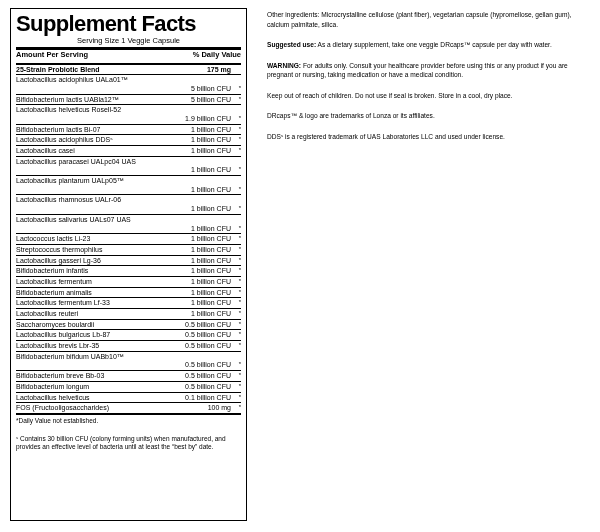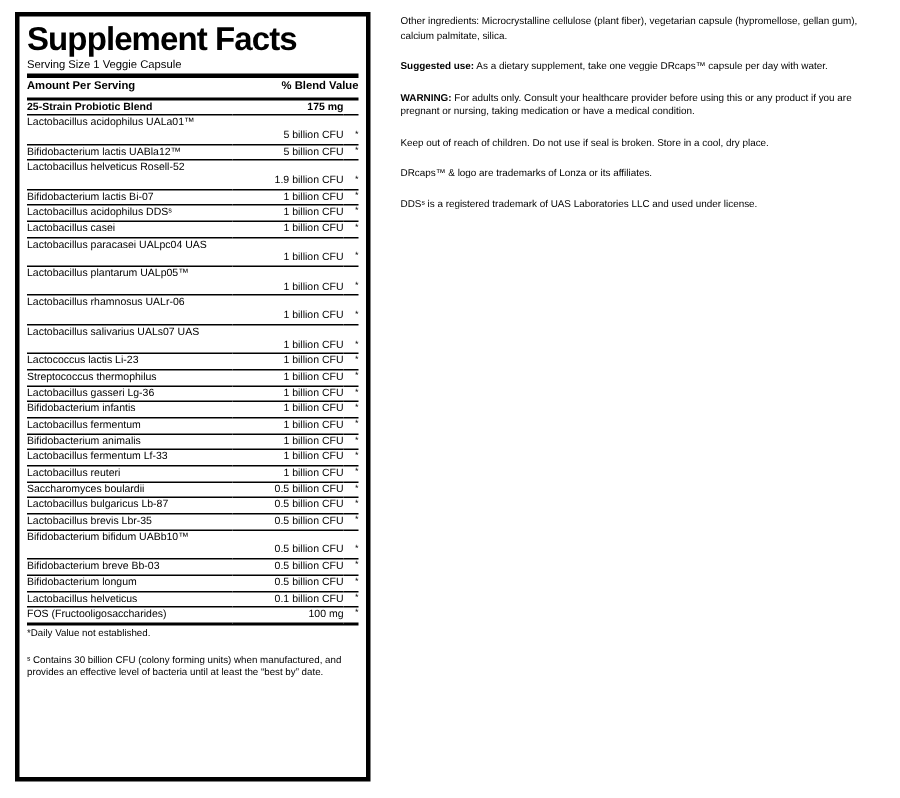--- a/index.html
+++ b/index.html
@@ -21,38 +21,39 @@
     width: 600px;
     height: 532px;
     box-sizing: border-box;
     padding: 8px 6px 6px 10px;
   }
 
   
   .sf-panel {
     width: 237px;
     box-sizing: border-box;
-    border: 3px solid #000000;
+    border: 1px solid #000000;
     padding: 4px 5px 4px 5px;
     font-size: 6.5px;
     line-height: 1.1;
     height: 513px;
     position: relative;
   }
   .sf-title {
     font-family: "Liberation Sans", sans-serif;
     font-weight: bold;
     font-size: 22px;
     letter-spacing: -0.6px;
     line-height: 1;
     margin: 0 0 2px 0;
   }
   .sf-serving {
     font-size: 7.5px;
     margin: 0 0 2px 0;
+    text-align: center;
   }
   .rule-thick {
     border-bottom: 3px solid #000;
     margin: 2px 0 0 0;
   }
   .rule-med {
     border-bottom: 2px solid #000;
     margin: 0;
   }
   .rule-thin {
@@ -129,21 +130,21 @@
 <body>
 
 <div class="page">
 
   <div class="sf-panel">
     <div class="sf-title">Supplement Facts</div>
     <div class="sf-serving">Serving Size 1 Veggie Capsule</div>
     <div class="rule-thick"></div>
     <div class="hdr-row">
       <span>Amount Per Serving</span>
-      <span>% Blend Value</span>
+      <span>% Daily Value</span>
     </div>
     <div class="rule-med"></div>
 
     <table class="sf-table">
       <tbody id="sf-body">
           <tr>
             <td class="nm bold">25-Strain Probiotic Blend</td>
             <td class="amt bold">175 mg</td>
             <td class="dv dagger-col"></td>
           </tr>

